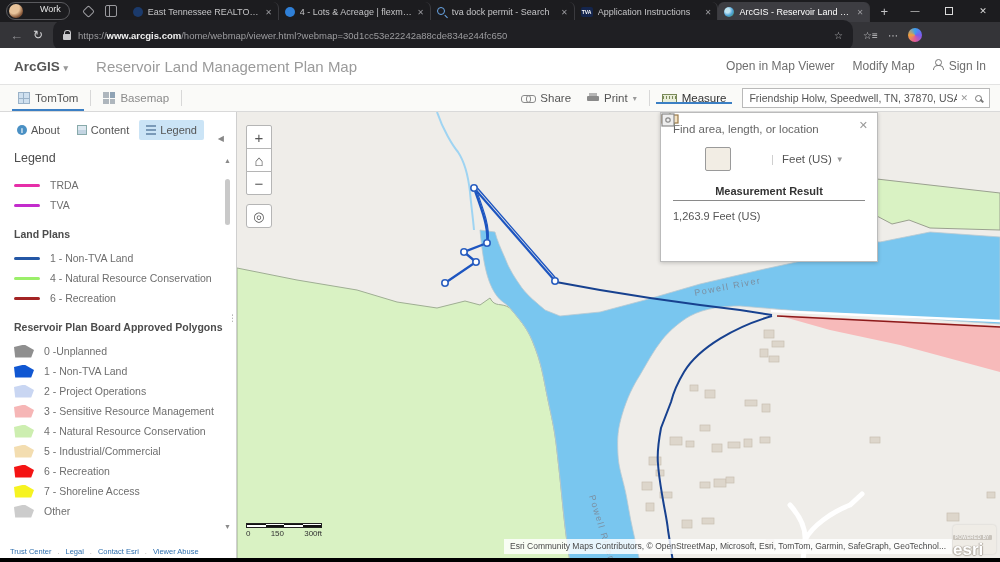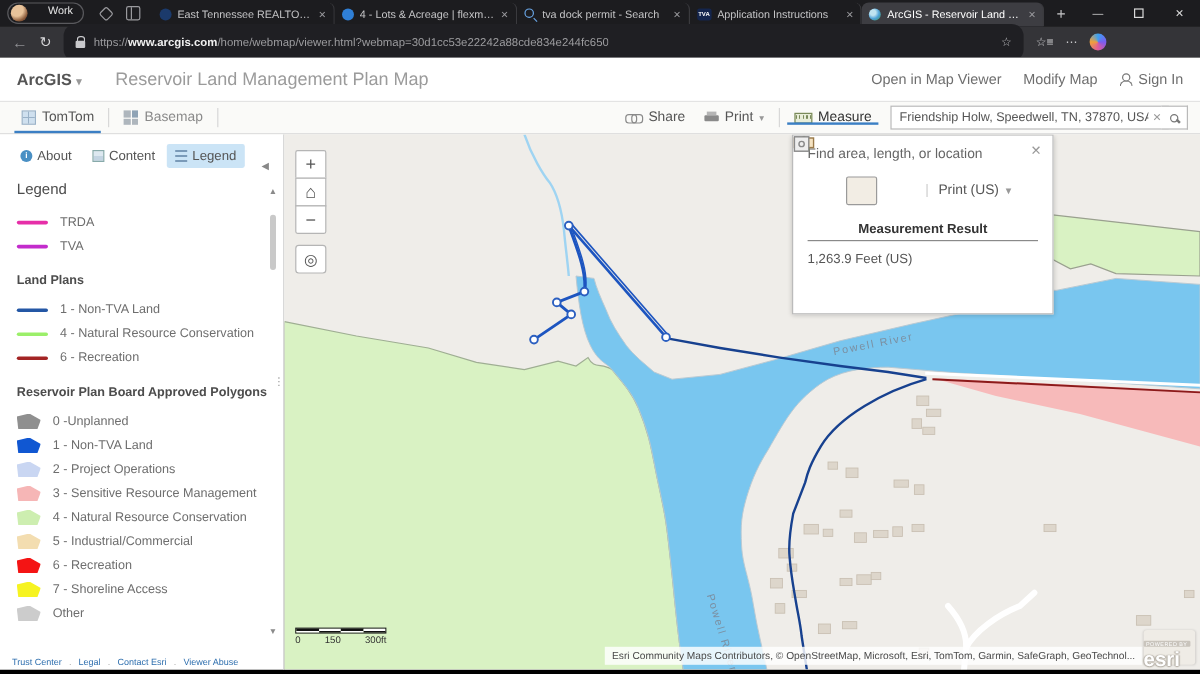--- a/index.html
+++ b/index.html
@@ -44,21 +44,21 @@
   
   .site{flex:1;background:#fff;display:flex;flex-direction:column;min-height:0}
   .site-header{height:37px;border-bottom:1px solid #e3e3e3;display:flex;align-items:center;padding:0 14px}
   .brand{font-size:13.5px;font-weight:bold;color:#555}
   .brand .caret{color:#999;font-size:9px}
   .map-title{font-size:15px;color:#9b9b9b;margin-left:28px}
   .header-right{margin-left:auto;display:flex;align-items:center;gap:18px;font-size:12px;color:#6e6e6e}
   .person{width:11px;height:11px;position:relative;display:inline-block}
   .person::before{content:'';position:absolute;width:5px;height:5px;border:1.2px solid #777;border-radius:50%;left:2px;top:0}
   .person::after{content:'';position:absolute;width:9px;height:4px;border:1.2px solid #777;border-bottom:none;border-radius:5px 5px 0 0;left:0;bottom:0}
-  .signin{display:flex;align-items:center;gap:5px}
+  .signin{display:flex;gap:5px}
   .toolbar{height:27px;background:#fafaf8;border-bottom:1px solid #d9d9d9;display:flex;align-items:center;padding:0 10px;font-size:11.5px;color:#555}
   .tbtn{display:flex;align-items:center;gap:5px;height:100%;padding:0 8px;position:relative}
   .tbtn.active::after{content:'';position:absolute;left:2px;right:2px;bottom:0;height:2px;background:#3b7fc4}
   .tb-sep{width:1px;height:16px;background:#d8d8d8;margin:0 4px}
   .ico-grid{width:12px;height:12px;background:linear-gradient(#cfe0ef,#cfe0ef);border:1px solid #9ab2c8;position:relative}
   .ico-grid::after{content:'';position:absolute;inset:0;background:
      linear-gradient(90deg,transparent 45%,#9ab2c8 45% 55%,transparent 55%),
      linear-gradient(transparent 45%,#9ab2c8 45% 55%,transparent 55%)}
   .ico-basemap{width:12px;height:12px;display:grid;grid-template-columns:1fr 1fr;grid-template-rows:1fr 1fr;gap:1px}
   .ico-basemap i{background:#aeb6bd}
@@ -459,21 +459,21 @@
                 </svg>
             </span>
             <span class="mtool">
               <svg width="14" height="14" viewBox="0 0 14 14">
                   <rect x="1" y="1" width="12" height="12" fill="#eee" stroke="#8a8a8a" stroke-width="1.2"></rect>
                   <circle cx="7" cy="7" r="2.2" fill="none" stroke="#8a8a8a" stroke-width="1.2"></circle>
                 </svg>
             </span>
             <span class="msep">|</span>
             <span class="munit">
-                <span>Print (US)</span>
+                <span>Feet (US)</span>
                 <span class="caret">▼</span>
               </span>
           </div>
           <div class="mresult-head">Measurement Result</div>
           <div class="mresult">1,263.9 Feet (US)</div>
         </div>
 
         <div class="scalebar">
           <div class="sb-bar">
               <i></i>

